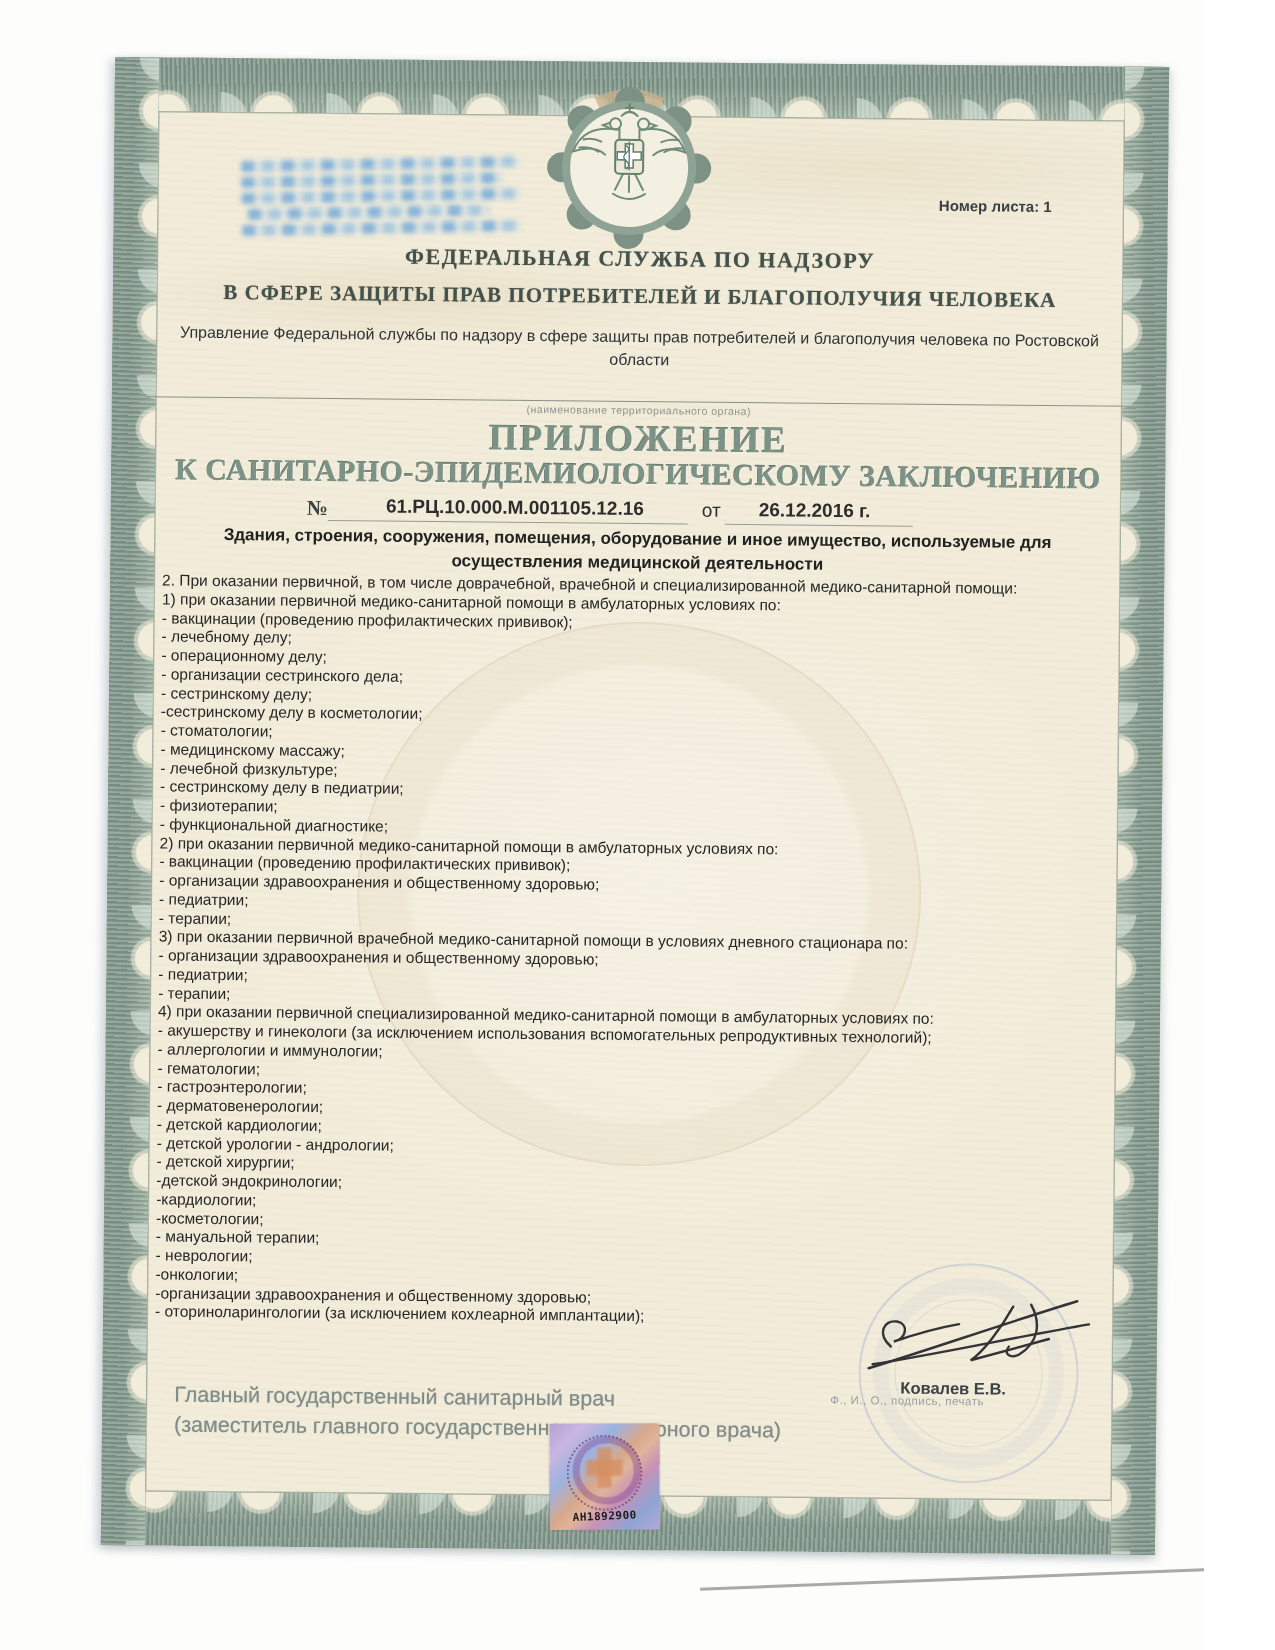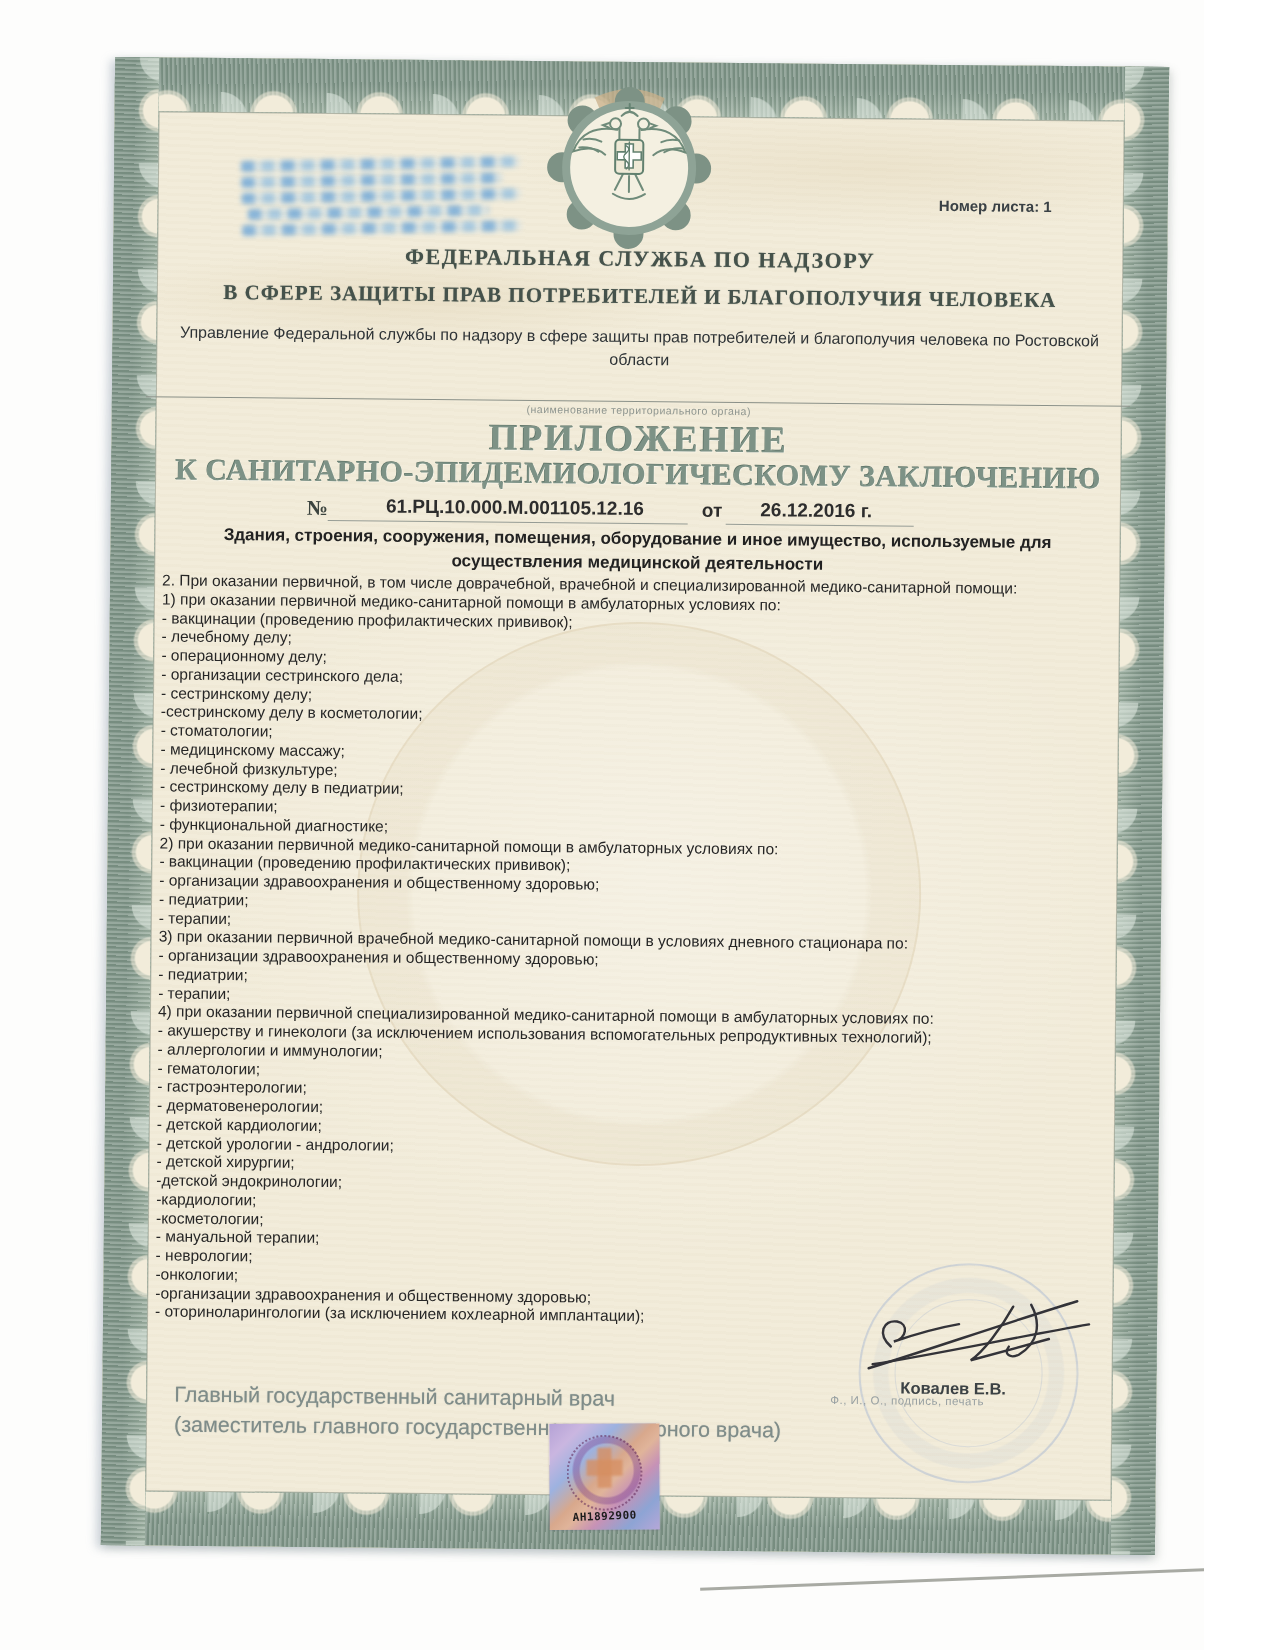--- a/index.html
+++ b/index.html
@@ -76,21 +76,21 @@
   .title1{position:absolute;left:0;right:0;top:355px;text-align:center;
     font-family:"Liberation Serif",serif;font-weight:700;font-size:37px;letter-spacing:2px;color:#7d9286;
     text-shadow:.6px .6px 0 #faf7ec, -.6px -.6px 0 #5d7266;}
   .title2{position:absolute;left:0;right:0;top:395px;text-align:center;
     font-family:"Liberation Serif",serif;font-weight:700;font-size:30px;letter-spacing:.5px;color:#7d9286;
     text-shadow:.6px .6px 0 #faf7ec, -.6px -.6px 0 #5d7266;}
   .numrow{position:absolute;left:196px;top:436px;display:flex;align-items:flex-end;
     font-size:19px;font-weight:600;color:#2d2d2d;}
   .nsign{font-family:"Liberation Serif",serif;font-weight:700;font-size:21px;color:#3c443f;}
   .nval{border-bottom:1px solid #969c95;padding:0 44px 3px 58px;}
-  .nfrom{padding:0 4px 3px 14px;font-weight:700;}
+  .nfrom{padding:0 4px 3px 14px;font-weight:400;}
   .ndate{border-bottom:1px solid #969c95;padding:0 42px 3px 34px;}
   .subject{position:absolute;left:87px;top:465px;width:880px;text-align:center;
     font-size:17px;line-height:23.5px;font-weight:600;color:#222;}
   
   .body-list{position:absolute;left:52px;top:514px;width:980px;
     font-size:15.5px;line-height:18.75px;font-weight:500;color:#262626;}
   
   .post{position:absolute;left:72px;top:1322px;width:720px;
     font-size:21.5px;line-height:30px;font-weight:500;color:#7f8c89;
     text-shadow:0 0 1px rgba(127,140,137,.6);}

